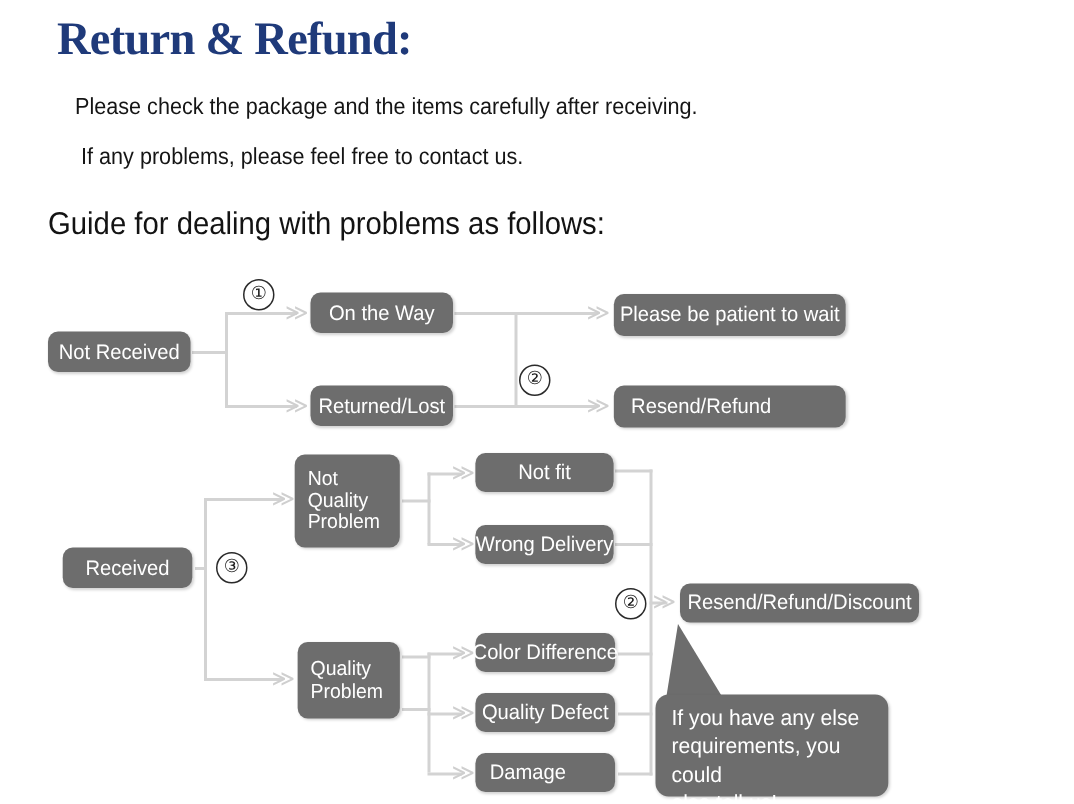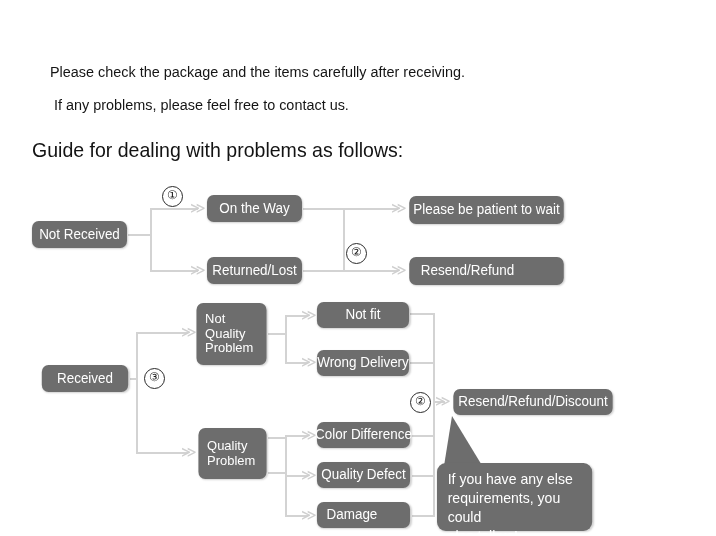--- a/index.html
+++ b/index.html
@@ -117,20 +117,21 @@
     width:0;height:0;
     left:438px;top:414px;
   }
   .bubble-tail svg{display:block;}
 </style>
 </head>
 <body>
 
 <div id="sheet">
 
+  <div class="title">Return &amp; Refund:</div>
   <div class="subline sub1">Please check the package and the items carefully after receiving.</div>
   <div class="subline sub2">If any problems, please feel free to contact us.</div>
   <div class="guide">Guide for dealing with problems as follows:</div>
 
   <div class="ln lnh" style="left:128px;top:234px;width:24px;"></div>
 
   <div class="ln lnv" style="left:150px;top:208px;height:64px;"></div>
 
   <div class="ln lnh" style="left:150px;top:208px;width:48px;"></div>
 

